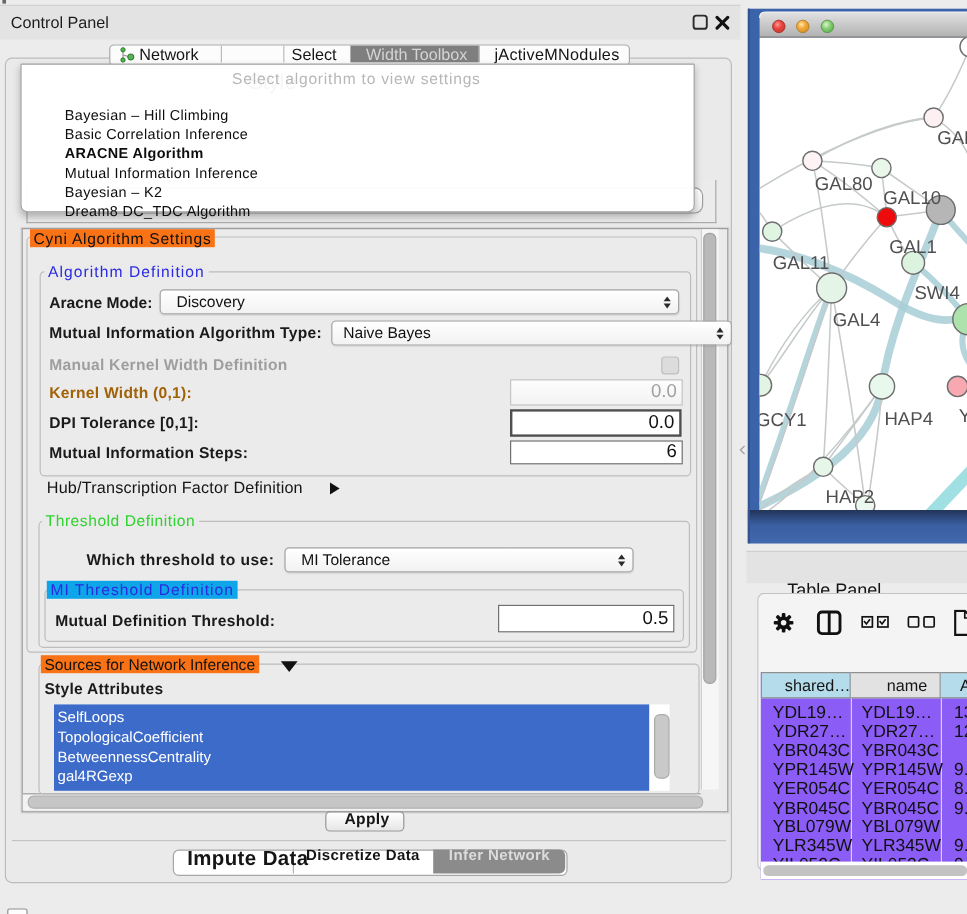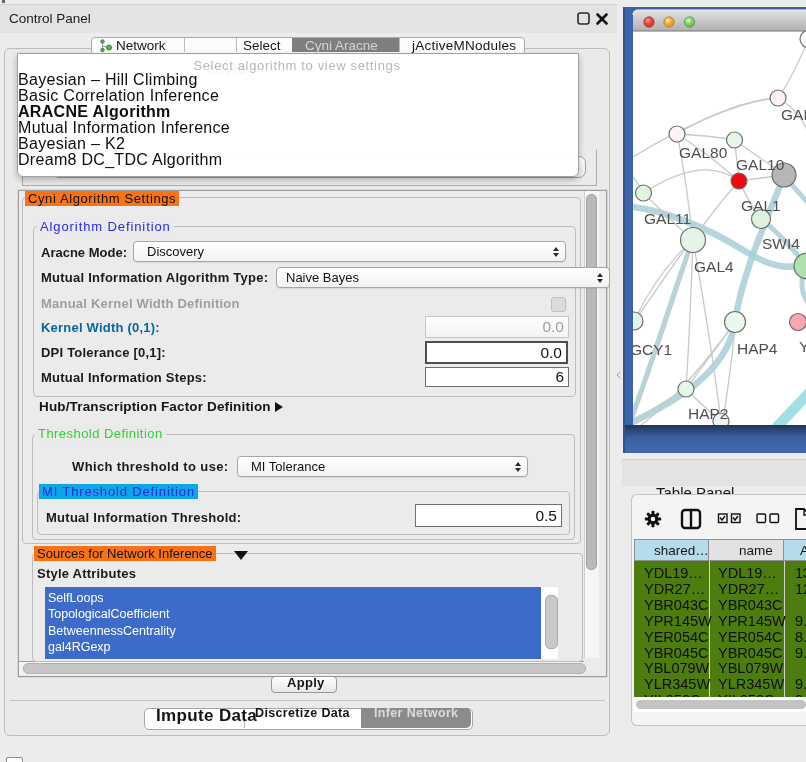--- a/index.html
+++ b/index.html
@@ -45,21 +45,21 @@
 <div class="abs" style="left:399px;top:38px;width:1px;height:14px;background:#bbb;"></div>
 <svg class="abs" style="left:99px;top:37px;" width="16" height="17" viewBox="0 0 16 17">
   <path d="M3.5 4.5 L3.5 13 M3.5 9 L10 10.5" stroke="#9a9a9a" stroke-width="1" fill="none"></path>
   <circle cx="3.5" cy="4.5" r="1.8" fill="#55b555" stroke="#1c6b1c" stroke-width="0.7"></circle>
   <circle cx="3.5" cy="13" r="1.8" fill="#55b555" stroke="#1c6b1c" stroke-width="0.7"></circle>
   <circle cx="10" cy="10.5" r="2.6" fill="#55b555" stroke="#1c6b1c" stroke-width="0.7"></circle>
 </svg>
 <div class="lbl" style="left:116px;top:38px;font-size:13.5px;">Network</div>
 <div class="lbl" style="left:207px;top:38px;font-size:18px;margin-top:20px;">Style</div>
 <div class="lbl" style="left:243px;top:38px;font-size:13.5px;">Select</div>
-<div class="lbl" style="left:305px;top:38px;font-size:13.5px;color:#d4d4d4;">Cyni Aracne</div>
+<div class="lbl" style="left:305px;top:38px;font-size:13.5px;color:#d4d4d4;">Width Toolbox</div>
 <div class="lbl" style="left:412px;top:38px;font-size:13.5px;letter-spacing:0.25px;">jActiveMNodules</div>
 
 <div class="abs" style="left:18px;top:190px;width:587px;height:485px;background:#ebebeb;border:1px solid #9d9d9d;box-shadow:0 0 0 1px #d8d8d8;"></div>
 
 <div class="abs" style="left:584px;top:191px;width:14px;height:467px;background:#f6f6f6;border-left:1px solid #cfcfcf;"></div>
 <div class="abs" style="left:586px;top:194px;width:9px;height:374px;background:#b9b9b9;border:1px solid #a2a2a2;border-radius:5px;"></div>
 
 <div class="abs" style="left:19px;top:661px;width:565px;height:13px;background:#f3f3f3;border-top:1px solid #9d9d9d;"></div>
 <div class="abs" style="left:23px;top:663px;width:561px;height:9px;background:#c6c6c6;border:1px solid #b0b0b0;border-radius:5px;"></div>
 
@@ -80,44 +80,44 @@
 <div class="blbl" style="top:270px;letter-spacing:0.25px;">Mutual Information Algorithm Type:</div>
 <div class="combo" style="left:276px;top:267px;width:288px;height:19px;padding-left:44px;">
   <div class="ct" style="left:9px;">Naive Bayes</div>
   <div class="spin">
       <div class="up"></div>
       <div class="dn"></div>
     </div>
 </div>
 <div class="blbl" style="top:296px;color:#9e9e9e;">Manual Kernel Width Definition</div>
 <div class="abs" style="left:551px;top:297px;width:13px;height:13px;background:#dcdcdc;border:1px solid #bfbfbf;border-radius:3px;"></div>
-<div class="blbl" style="top:320px;color:#0369a1;">Kernel Width (0,1):</div>
+<div class="blbl" style="top:320px;color:#a16207;">Kernel Width (0,1):</div>
 <div class="tfield" style="left:425px;top:316px;width:138px;height:20px;border:1px solid #c6c6c6;background:linear-gradient(#fdfdfd,#f3f3f3);color:#a0a0a0;line-height:20px;padding:0 4px 0 0;">0.0</div>
 <div class="blbl" style="top:345px;">DPI Tolerance [0,1]:</div>
 <div class="tfield" style="left:425px;top:341px;width:135px;height:19px;border:2px solid #4f4f4f;line-height:19px;padding:0 4px 0 0;">0.0</div>
 <div class="blbl" style="top:370px;">Mutual Information Steps:</div>
 <div class="tfield" style="left:425px;top:367px;width:138px;height:18px;border:1px solid #6f6f6f;line-height:18px;padding:0 4px 0 0;">6</div>
 
-<div class="lbl" style="left:39px;top:399px;font-size:13.5px;letter-spacing:0.15px;font-weight:bold;">Hub/Transcription Factor Definition</div>
+<div class="lbl" style="left:39px;top:399px;font-size:13.5px;letter-spacing:0.15px;">Hub/Transcription Factor Definition</div>
 <div class="abs" style="left:275px;top:402px;width:0;height:0;border-top:5px solid transparent;border-bottom:5px solid transparent;border-left:8.5px solid #111;"></div>
 
 <div class="gbox" style="left:32px;top:434px;width:541px;height:104px;"></div>
 <div class="gtitle" style="left:35px;top:426px;color:#2ed32e;background:#eaeaea;letter-spacing:0.45px;">Threshold Definition</div>
 <div class="blbl" style="left:72px;top:459px;letter-spacing:0.37px;">Which threshold to use:</div>
 <div class="combo" style="left:237px;top:456px;width:289px;height:19px;">
   <div class="ct">MI Tolerance</div>
   <div class="spin">
       <div class="up"></div>
       <div class="dn"></div>
     </div>
 </div>
 
 <div class="gbox" style="left:37px;top:491px;width:531px;height:42px;"></div>
 <div class="gtitle" style="left:39px;top:484px;color:#2a2ae0;background:#0ea5e9;letter-spacing:0.85px;">MI Threshold Definition</div>
-<div class="blbl" style="left:46px;top:510px;letter-spacing:0.26px;">Mutual Information Threshold:</div>
+<div class="blbl" style="left:46px;top:510px;letter-spacing:0.26px;">Mutual Definition Threshold:</div>
 <div class="tfield" style="left:415px;top:504px;width:141px;height:21px;border:1px solid #707070;line-height:21px;padding:0 4px 0 0;">0.5</div>
 
 <div class="gbox" style="left:32px;top:553px;width:549px;height:107px;"></div>
 <div class="gtitle" style="left:34px;top:546px;color:#111;">Sources for Network Inference</div>
 <div class="abs" style="left:234px;top:551px;width:0;height:0;border-left:7.5px solid transparent;border-right:7.5px solid transparent;border-top:9px solid #111;"></div>
 <div class="blbl" style="left:37px;top:566px;">Style Attributes</div>
 
 <div class="abs" style="left:45px;top:587px;width:513px;height:72px;background:#fff;"></div>
 <div class="abs" style="left:45px;top:587px;width:496px;height:72px;background:#3d6bc9;"></div>
 <div class="abs" style="left:48px;top:590px;font-size:12.5px;color:#fff;line-height:16.4px;">SelfLoops<br>TopologicalCoefficient<br>BetweennessCentrality<br>gal4RGexp</div>
@@ -292,21 +292,21 @@
     <rect x="87.5" y="6" width="8.5" height="8.5" stroke-width="1.4"></rect>
     <path d="M89 9.5 l2 2.5 l3 -4" stroke-width="1.4"></path>
     <rect x="113" y="6" width="8.5" height="8.5" stroke-width="1.4" rx="1"></rect>
     <rect x="126" y="6" width="8.5" height="8.5" stroke-width="1.4" rx="1"></rect>
   </g>
 
   <path d="M152 1 L160 1 L166 7 L166 21 L152 21 Z" fill="none" stroke="#111" stroke-width="1.8"></path>
     <path d="M160 1 L160 7 L166 7" fill="none" stroke="#111" stroke-width="1.4"></path>
 </svg>
 
-<div class="abs" style="left:634px;top:539px;width:172px;height:173px;background:#4d7c0f;overflow:hidden;">
+<div class="abs" style="left:634px;top:560px;width:172px;height:173px;background:#8b5cf6;overflow:hidden;">
 
   <div class="abs" style="left:0;top:0;width:75px;height:22px;background:#b4dcea;border:1px solid #8f8f8f;border-width:1px 1px 1px 1px;box-sizing:border-box;"></div>
   <div class="abs" style="left:75px;top:0;width:75px;height:22px;background:#e2e2e2;border:1px solid #8f8f8f;border-left:none;box-sizing:border-box;"></div>
   <div class="abs" style="left:150px;top:0;width:22px;height:22px;background:#b4dcea;border:1px solid #8f8f8f;border-left:none;border-right:none;box-sizing:border-box;"></div>
   <div class="lbl" style="left:20px;top:4px;font-size:13.5px;">shared…</div>
   <div class="lbl" style="left:105px;top:4px;font-size:13.5px;">name</div>
   <div class="lbl" style="left:166px;top:4px;font-size:13.5px;">A</div>
 
   <div class="abs" style="left:75px;top:22px;width:1px;height:137px;background:#d5d5d5;"></div>
   <div class="abs" style="left:150px;top:22px;width:1px;height:137px;background:#d5d5d5;"></div>
@@ -317,13 +317,13 @@
 
   <div class="abs" style="left:0;top:158px;width:172px;height:15px;background:#fff;"></div>
   <div class="abs" style="left:2px;top:161px;width:170px;height:9px;background:#c3c3c3;border-radius:5px;"></div>
 </div>
 
 <div class="abs" style="left:22px;top:150px;width:573px;height:35px;border:1px solid #ababab;border-top:none;background:#ebebeb;"></div>
 <div class="abs" style="left:52px;top:156px;width:532px;height:20px;border:1px solid #9e9e9e;border-radius:7px;background:linear-gradient(#ffffff,#ededed);"></div>
 
 <div class="abs" style="left:17px;top:53px;width:560px;height:122px;background:rgba(255,255,255,0.96);border:1px solid #a0a0a0;border-radius:1px 1px 6px 6px;box-shadow:0 3px 6px rgba(0,0,0,0.25);"></div>
 <div class="abs" style="left:17px;top:58px;width:560px;text-align:center;font-size:13px;letter-spacing:0.65px;color:#b7b7b7;">Select algorithm to view settings</div>
-<div class="abs" style="left:18px;top:72px;font-size:16px;letter-spacing:0.3px;color:#0d0d0d;line-height:16px;">Bayesian – Hill Climbing<br>Basic Correlation Inference<br><b>ARACNE Algorithm</b><br>Mutual Information Inference<br>Bayesian – K2<br>Dream8 DC_TDC Algorithm</div>
+<div class="abs" style="left:18px;top:88px;font-size:12px;letter-spacing:0.3px;color:#0d0d0d;line-height:16px;padding-left:36px;">Bayesian – Hill Climbing<br>Basic Correlation Inference<br><b>ARACNE Algorithm</b><br>Mutual Information Inference<br>Bayesian – K2<br>Dream8 DC_TDC Algorithm</div>
 
 </body></html>

